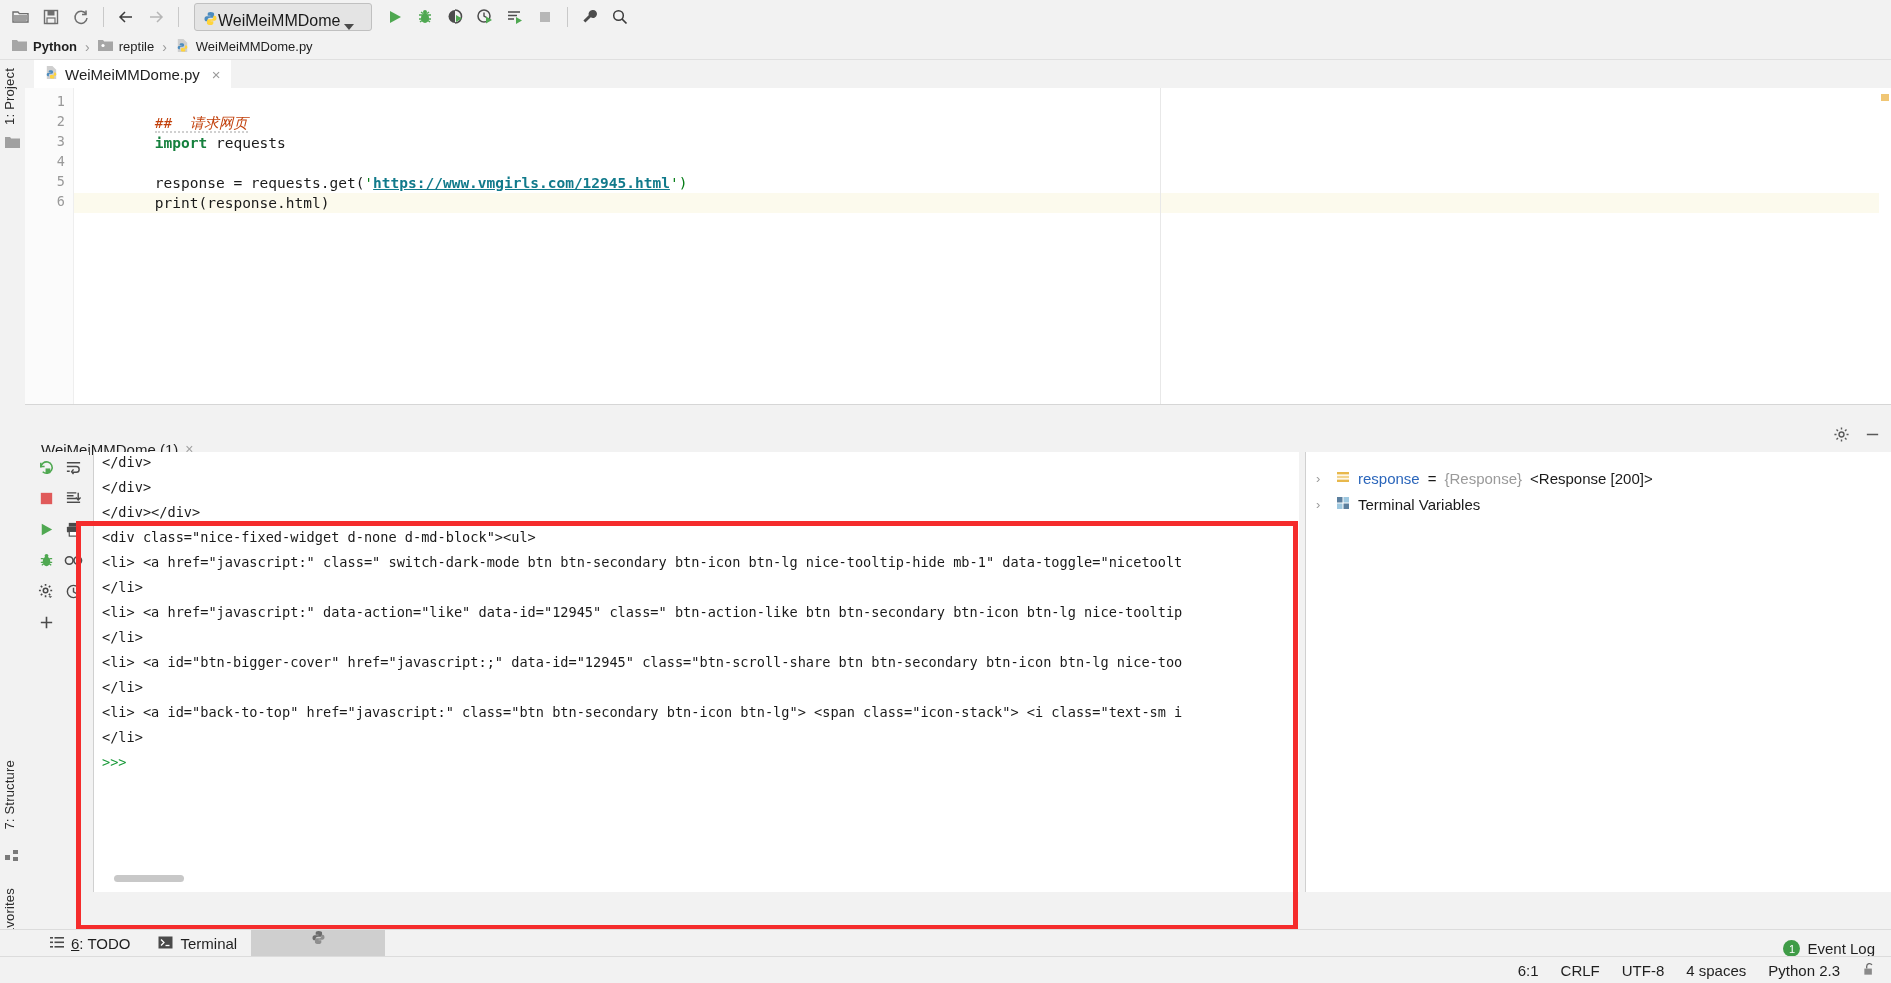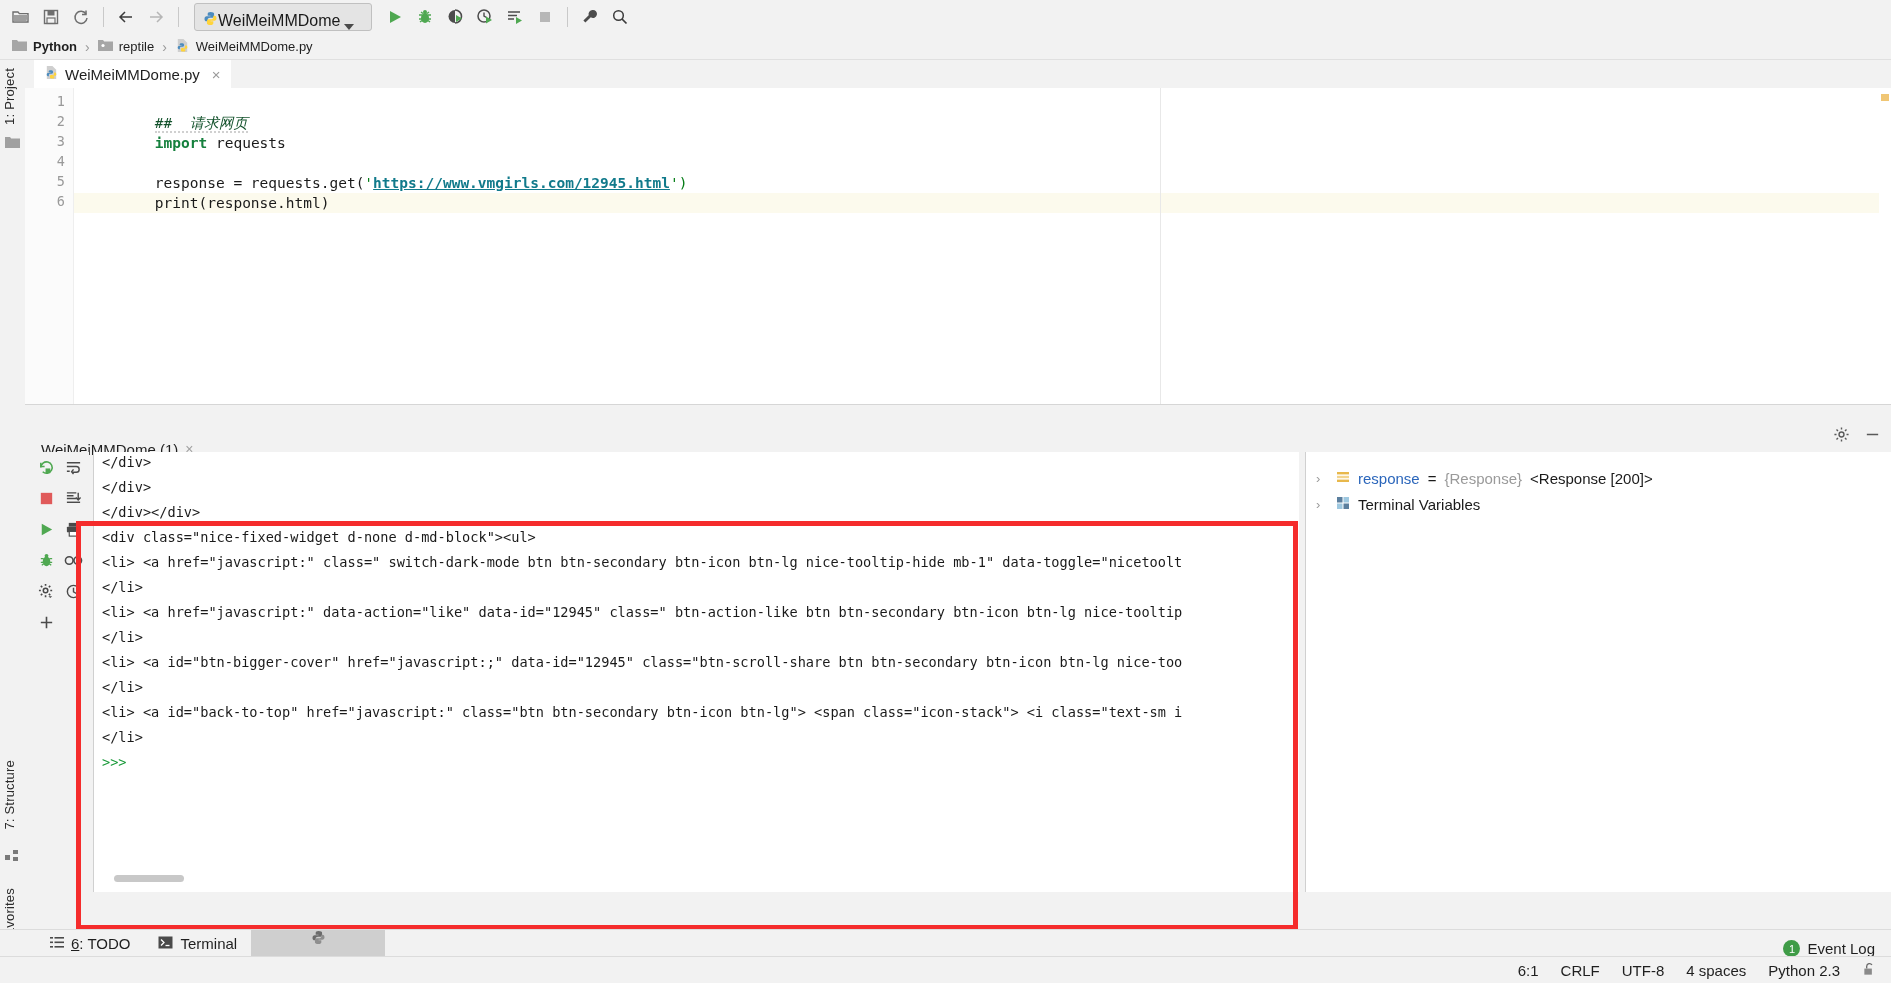--- a/index.html
+++ b/index.html
@@ -51,21 +51,21 @@
   .editor{position:absolute;left:25px;top:88px;width:1866px;height:316px;background:#ffffff;}
   .gutter{position:absolute;left:0;top:0;width:48px;height:316px;background:#fbfbfb;}
   .gutter .ln{position:absolute;right:8px;font-family:"DejaVu Sans Mono",monospace;
               font-size:13.5px;color:#999999;}
   .gutter-div{position:absolute;left:48px;top:0;width:1px;height:316px;background:#eeeeee;}
   .code{position:absolute;left:60px;top:0;font-family:"DejaVu Sans Mono",monospace;
         font-size:14.5px;line-height:20.5px;white-space:pre;}
   .cl{position:absolute;left:0;white-space:pre;}
   .caretline{position:absolute;left:48px;width:1818px;height:20px;background:#fcfaed;}
   .rightmargin{position:absolute;top:0;width:1px;height:316px;background:#e8e8e8;}
-  .k-comment{color:#14532d;font-style:italic;}
+  .k-comment{color:#c2410c;font-style:italic;}
   .k-kw{color:#15803d;font-weight:bold;}
   .k-plain{color:#1a1a1a;}
   .k-str{color:#067d17;}
   .k-url{color:#117a8b;font-weight:bold;text-decoration:underline;}
   .squig{border-bottom:2px dotted #d0d0d0;}
 
   
   .splitbar{position:absolute;left:25px;top:404px;width:1866px;height:18px;background:#f2f2f2;
             border-top:1px solid #d6d6d6;}
   .conshell{position:absolute;left:25px;top:422px;width:1866px;height:499px;background:#f2f2f2;}

